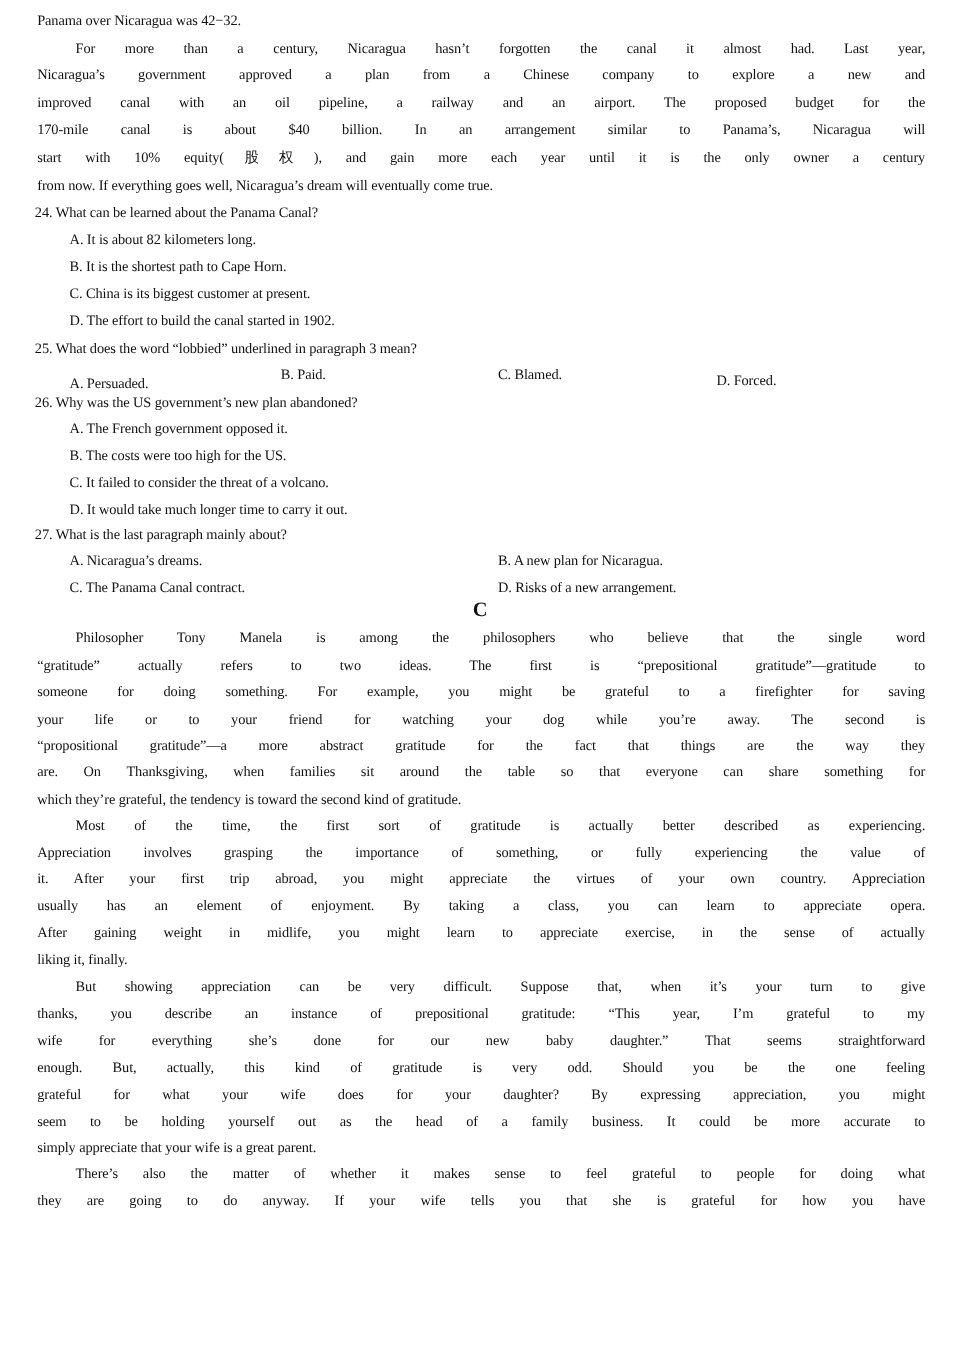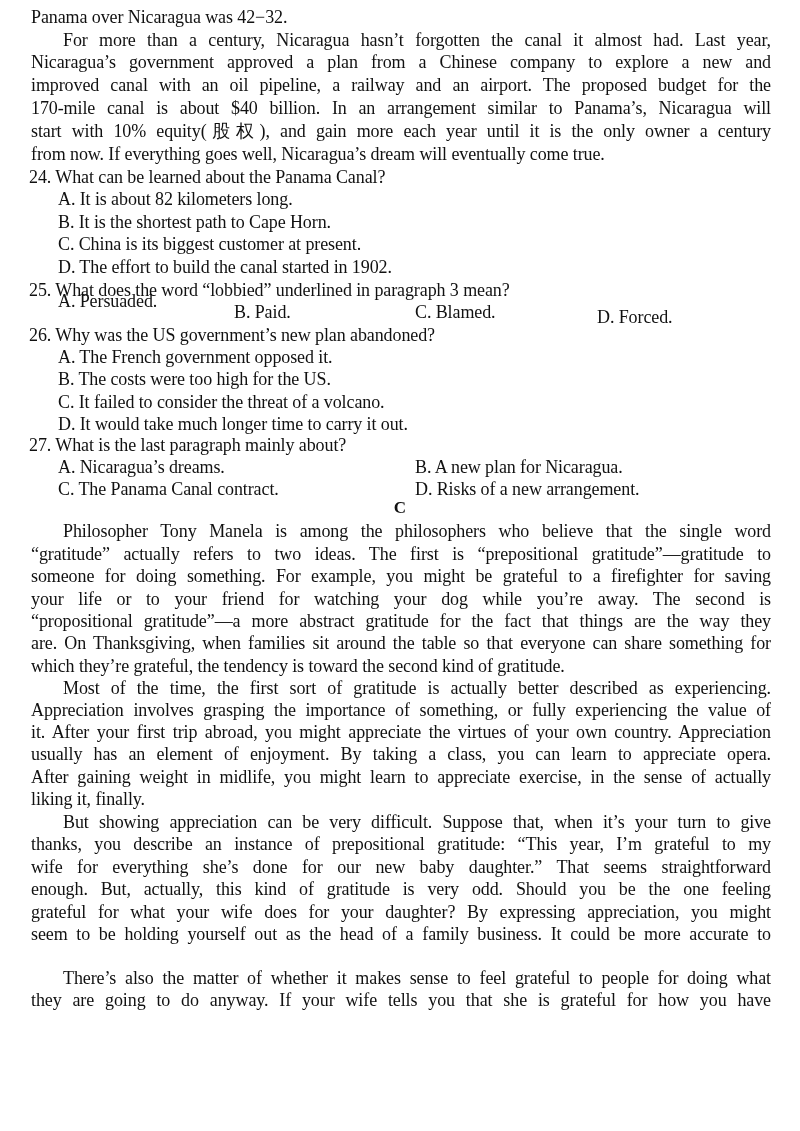--- a/index.html
+++ b/index.html
@@ -4,21 +4,21 @@
 <style>
   html, body { margin: 0; padding: 0; background: #ffffff; }
   body {
     width: 800px; height: 1131px; overflow: hidden;
     font-family: "Liberation Serif", "DejaVu Serif", serif;
     color: #111111;
   }
   .page { position: relative; width: 800px; height: 1131px; }
   .line {
     position: absolute; left: 31px; width: 740px;
-    font-size: 18px; line-height: 22px; white-space: nowrap;
+    font-size: 12px; line-height: 22px; white-space: nowrap;
     letter-spacing: -0.1px;
   }
   .just { text-align: justify; text-align-last: justify; }
   .ind { left: 63px; width: 708px; }
   .opt { left: 58px; }
   .q { left: 29px; }
   .heading { position: absolute; left: 0; width: 800px; text-align: center; font-weight: bold; font-size: 17px; }
   .footer { position: absolute; left: 0; width: 800px; text-align: center; font-weight: bold; font-size: 16px;
     font-family: "DejaVu Sans", sans-serif; }
 </style>
@@ -35,21 +35,21 @@
   <div class="line just" style="top:120px">start with 10% equity(股权), and gain more each year until it is the only owner a century</div>
   <div class="line" style="top:143px">from now. If everything goes well, Nicaragua’s dream will eventually come true.</div>
 
   <div class="line q" style="top:166px">24. What can be learned about the Panama Canal?</div>
   <div class="line opt" style="top:188px">A. It is about 82 kilometers long.</div>
   <div class="line opt" style="top:211px">B. It is the shortest path to Cape Horn.</div>
   <div class="line opt" style="top:233px">C. China is its biggest customer at present.</div>
   <div class="line opt" style="top:256px">D. The effort to build the canal started in 1902.</div>
 
   <div class="line q" style="top:279px">25. What does the word “lobbied” underlined in paragraph 3 mean?</div>
-  <div class="line opt" style="top:290px; width:auto">A. Persuaded.</div>
+  <div class="line opt" style="top:308px; width:auto">A. Persuaded.</div>
   <div class="line" style="top:301px; left:234px; width:auto">B. Paid.</div>
   <div class="line" style="top:301px; left:415px; width:auto">C. Blamed.</div>
   <div class="line" style="top:306px; left:597px; width:auto">D. Forced.</div>
 
   <div class="line q" style="top:324px">26. Why was the US government’s new plan abandoned?</div>
   <div class="line opt" style="top:346px">A. The French government opposed it.</div>
   <div class="line opt" style="top:368px">B. The costs were too high for the US.</div>
   <div class="line opt" style="top:391px">C. It failed to consider the threat of a volcano.</div>
   <div class="line opt" style="top:413px">D. It would take much longer time to carry it out.</div>
 
@@ -75,17 +75,18 @@
   <div class="line just" style="top:743px">usually has an element of enjoyment. By taking a class, you can learn to appreciate opera.</div>
   <div class="line" style="top:788px">liking it, finally.</div>
   <div class="line just" style="top:766px">After gaining weight in midlife, you might learn to appreciate exercise, in the sense of actually</div>
 
   <div class="line ind just" style="top:811px">But showing appreciation can be very difficult. Suppose that, when it’s your turn to give</div>
   <div class="line just" style="top:833px">thanks, you describe an instance of prepositional gratitude: “This year, I’m grateful to my</div>
   <div class="line just" style="top:856px">wife for everything she’s done for our new baby daughter.” That seems straightforward</div>
   <div class="line just" style="top:878px">enough. But, actually, this kind of gratitude is very odd. Should you be the one feeling</div>
   <div class="line just" style="top:901px">grateful for what your wife does for your daughter? By expressing appreciation, you might</div>
   <div class="line just" style="top:923px">seem to be holding yourself out as the head of a family business. It could be more accurate to</div>
+  <div class="line" style="top:945px">simply appreciate that your wife is a great parent.</div>
 
   <div class="line ind just" style="top:967px">There’s also the matter of whether it makes sense to feel grateful to people for doing what</div>
   <div class="line just" style="top:989px">they are going to do anyway. If your wife tells you that she is grateful for how you have</div>
 
 </div>
 
 </body></html>

